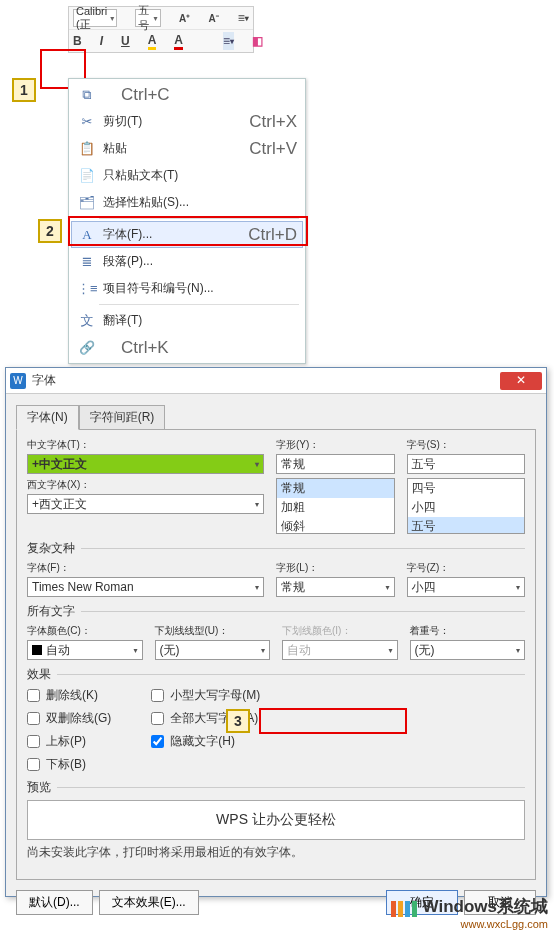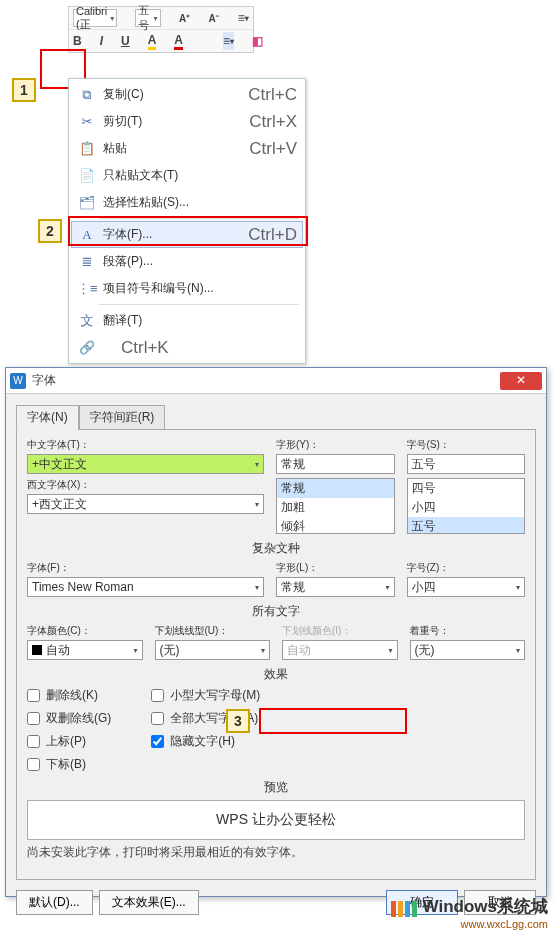--- a/index.html
+++ b/index.html
@@ -37,26 +37,26 @@
 
 .tabs { display: flex; gap: 0; margin-bottom: 0; }
 .tab { border: 1px solid #aaa; padding: 3px 10px; font-size: 12px; background: #e8e8e8; cursor: pointer; position: relative; top: 1px; }
 .tab.active { background: #f0f0f0; border-bottom: 1px solid #f0f0f0; z-index: 2; }
 .tab-panel { border: 1px solid #aaa; padding: 8px 10px 10px 10px; background: #f0f0f0; }
 
 .field-row { display: flex; gap: 12px; margin-bottom: 4px; }
 .field-col { flex: 1; display: flex; flex-direction: column; }
 .field-label { font-size: 10px; margin-bottom: 2px; }
 .combo { border: 1px solid #999; background: #fff; height: 20px; display: flex; align-items: center; padding: 0 4px; font-size: 12px; }
-.combo.sel { background: #bef264; }
+.combo.sel { background: #84cc16; font-weight: bold; }
 .combo .ar { margin-left: auto; font-size: 8px; color: #555; }
 .listbox { border: 1px solid #999; background: #fff; height: 56px; overflow: hidden; font-size: 12px; }
 .listbox div { padding: 1px 4px; }
 .listbox .sel { background: #cce4ff; }
-.group-hr { display: flex; align-items: center; margin: 6px 0 4px 0; flex-direction: column; }
+.group-hr { display: flex; align-items: center; gap: 6px; margin: 6px 0 4px 0; }
 .group-hr span { font-size: 12px; }
 .group-hr .line { flex: 1; height: 1px; background: #ccc; }
 
 .effects { display: flex; gap: 40px; margin-top: 4px; }
 .effects-col { display: flex; flex-direction: column; gap: 6px; }
 .chk { display: flex; align-items: center; gap: 6px; font-size: 12px; }
 .chk input { width: 13px; height: 13px; }
 
 .preview-box { border: 1px solid #aaa; background: #fff; height: 40px; margin: 4px 0; display: flex; align-items: center; justify-content: center; font-size: 14px; }
 .hint { font-size: 12px; color: #444; margin: 4px 0 8px 0; }
@@ -108,21 +108,20 @@
     <div class="tb-btn" style="color:#d48">◧</div>
   </div>
 </div>
 
 <div class="step" style="top:78px;left:12px">1</div>
 <div class="redbox" style="top:49px;left:40px;width:46px;height:40px"></div>
 
 <div class="cmenu">
   <div class="cmenu-item">
     <span class="cmenu-icon">⧉</span>
-    <span class="cmenu-label">复制(C)</span>
     <span class="cmenu-short">Ctrl+C</span>
   </div>
   <div class="cmenu-item">
     <span class="cmenu-icon">✂</span>
     <span class="cmenu-label">剪切(T)</span>
     <span class="cmenu-short">Ctrl+X</span>
   </div>
   <div class="cmenu-item">
     <span class="cmenu-icon">📋</span>
     <span class="cmenu-label">粘贴</span>

